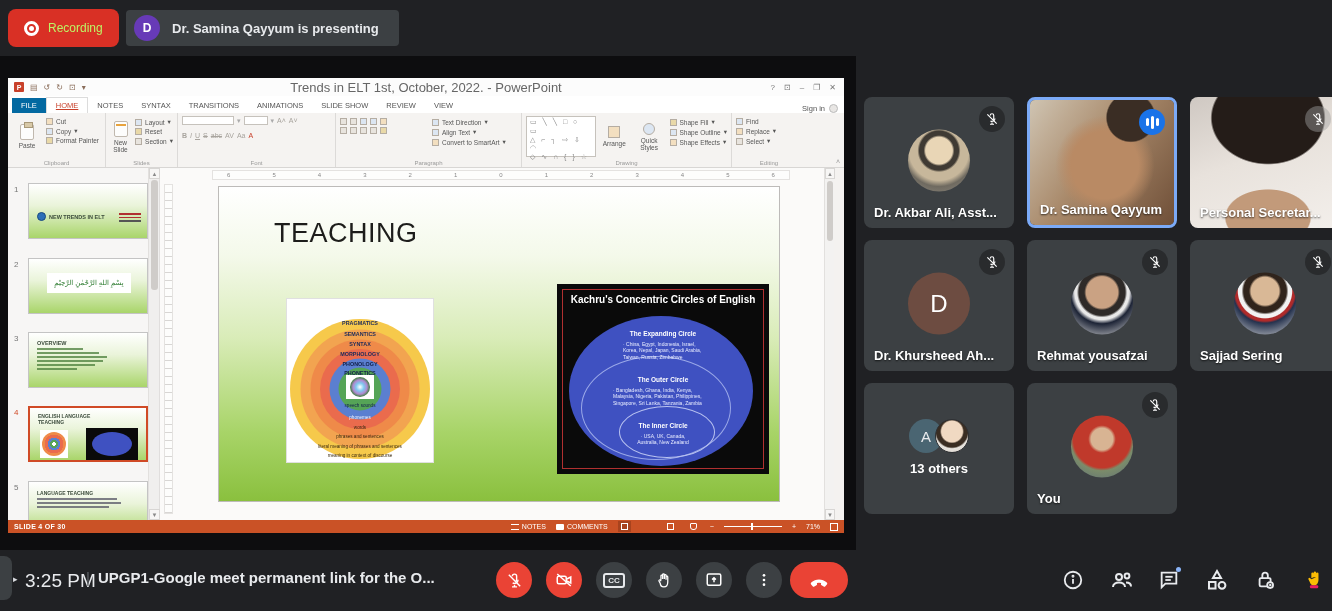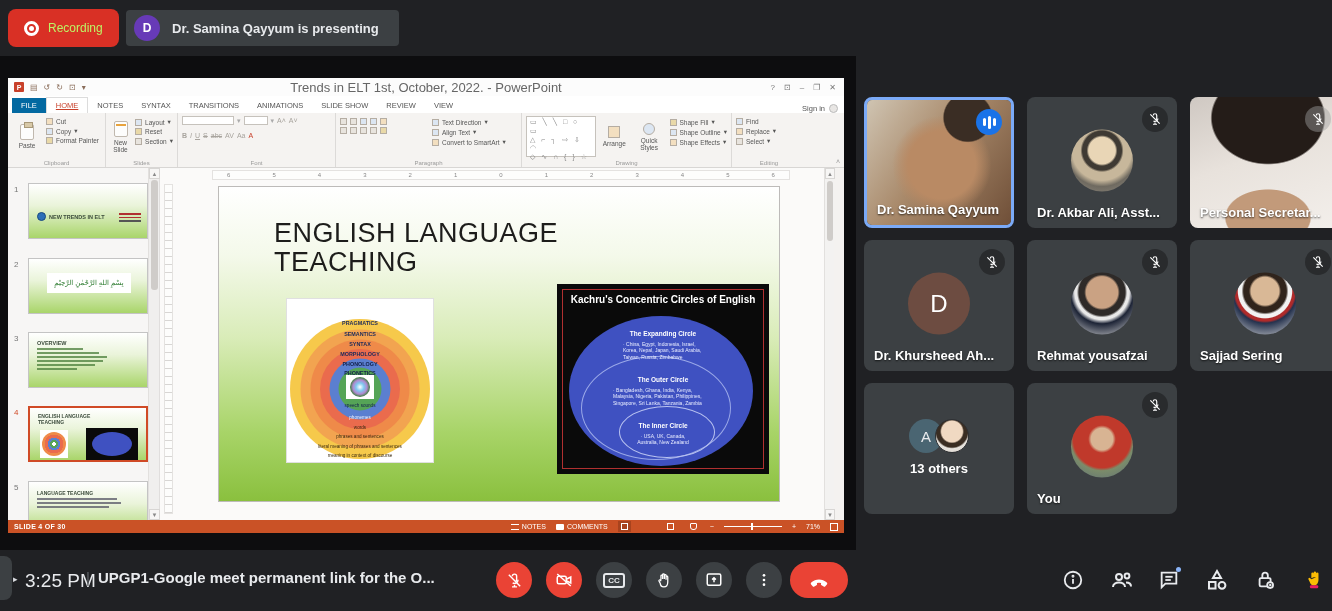--- a/index.html
+++ b/index.html
@@ -411,21 +411,20 @@
             <span>2</span>
               <span>3</span>
             <span>4</span>
               <span>5</span>
             <span>6</span>
           </div>
           <div class="vruler"></div>
 
           <div class="slide">
             <div class="slide-title">
-              <div>ENGLISH LANGUAGE</div>
               <div>TEACHING</div>
             </div>
 
             <div class="ling">
               <svg class="ic" width="146" height="163" viewBox="0 0 146 163">
                 <defs>
                   <radialGradient id="burst">
                     <stop offset="0%" stop-color="#ffffff"></stop>
                       <stop offset="40%" stop-color="#7ec8f0"></stop>
                     <stop offset="70%" stop-color="#b08ad0"></stop>
@@ -504,42 +503,42 @@
           <span>+</span>
           <span>71%</span>
           <span class="fit-ic"></span>
         </div>
       </div>
     </div>
   </div>
 
   <div class="grid">
 
-    <div class="tile speaking">
-      <div class="video-samina"></div>
-      <div class="audioind">
-          <i></i>
-          <i></i>
-          <i></i>
-        </div>
-      <span class="tname">Dr. Samina Qayyum</span>
-    </div>
-
     <div class="tile">
       <div class="avatar av-akbar"></div>
       <div class="micmute">
         <svg class="ic" width="14" height="14" viewBox="0 0 24 24" fill="none" stroke="#fff" stroke-width="2">
             <path d="M9 6a3 3 0 0 1 6 0v5a3 3 0 0 1-1 2.2"></path>
             <path d="M17 11a5 5 0 0 1-7.6 4.3M12 18v3M8.5 21h7"></path>
             <line x1="4" y1="4" x2="20" y2="20"></line>
           </svg>
       </div>
       <span class="tname">Dr. Akbar Ali, Asst...</span>
     </div>
 
+    <div class="tile speaking">
+      <div class="video-samina"></div>
+      <div class="audioind">
+          <i></i>
+          <i></i>
+          <i></i>
+        </div>
+      <span class="tname">Dr. Samina Qayyum</span>
+    </div>
+
     <div class="tile">
       <div class="video-secretary"></div>
       <div class="micmute lighter">
         <svg class="ic" width="14" height="14" viewBox="0 0 24 24" fill="none" stroke="#fff" stroke-width="2">
             <path d="M9 6a3 3 0 0 1 6 0v5a3 3 0 0 1-1 2.2"></path>
             <path d="M17 11a5 5 0 0 1-7.6 4.3M12 18v3M8.5 21h7"></path>
             <line x1="4" y1="4" x2="20" y2="20"></line>
           </svg>
       </div>
       <span class="tname">Personal Secretar...</span>

